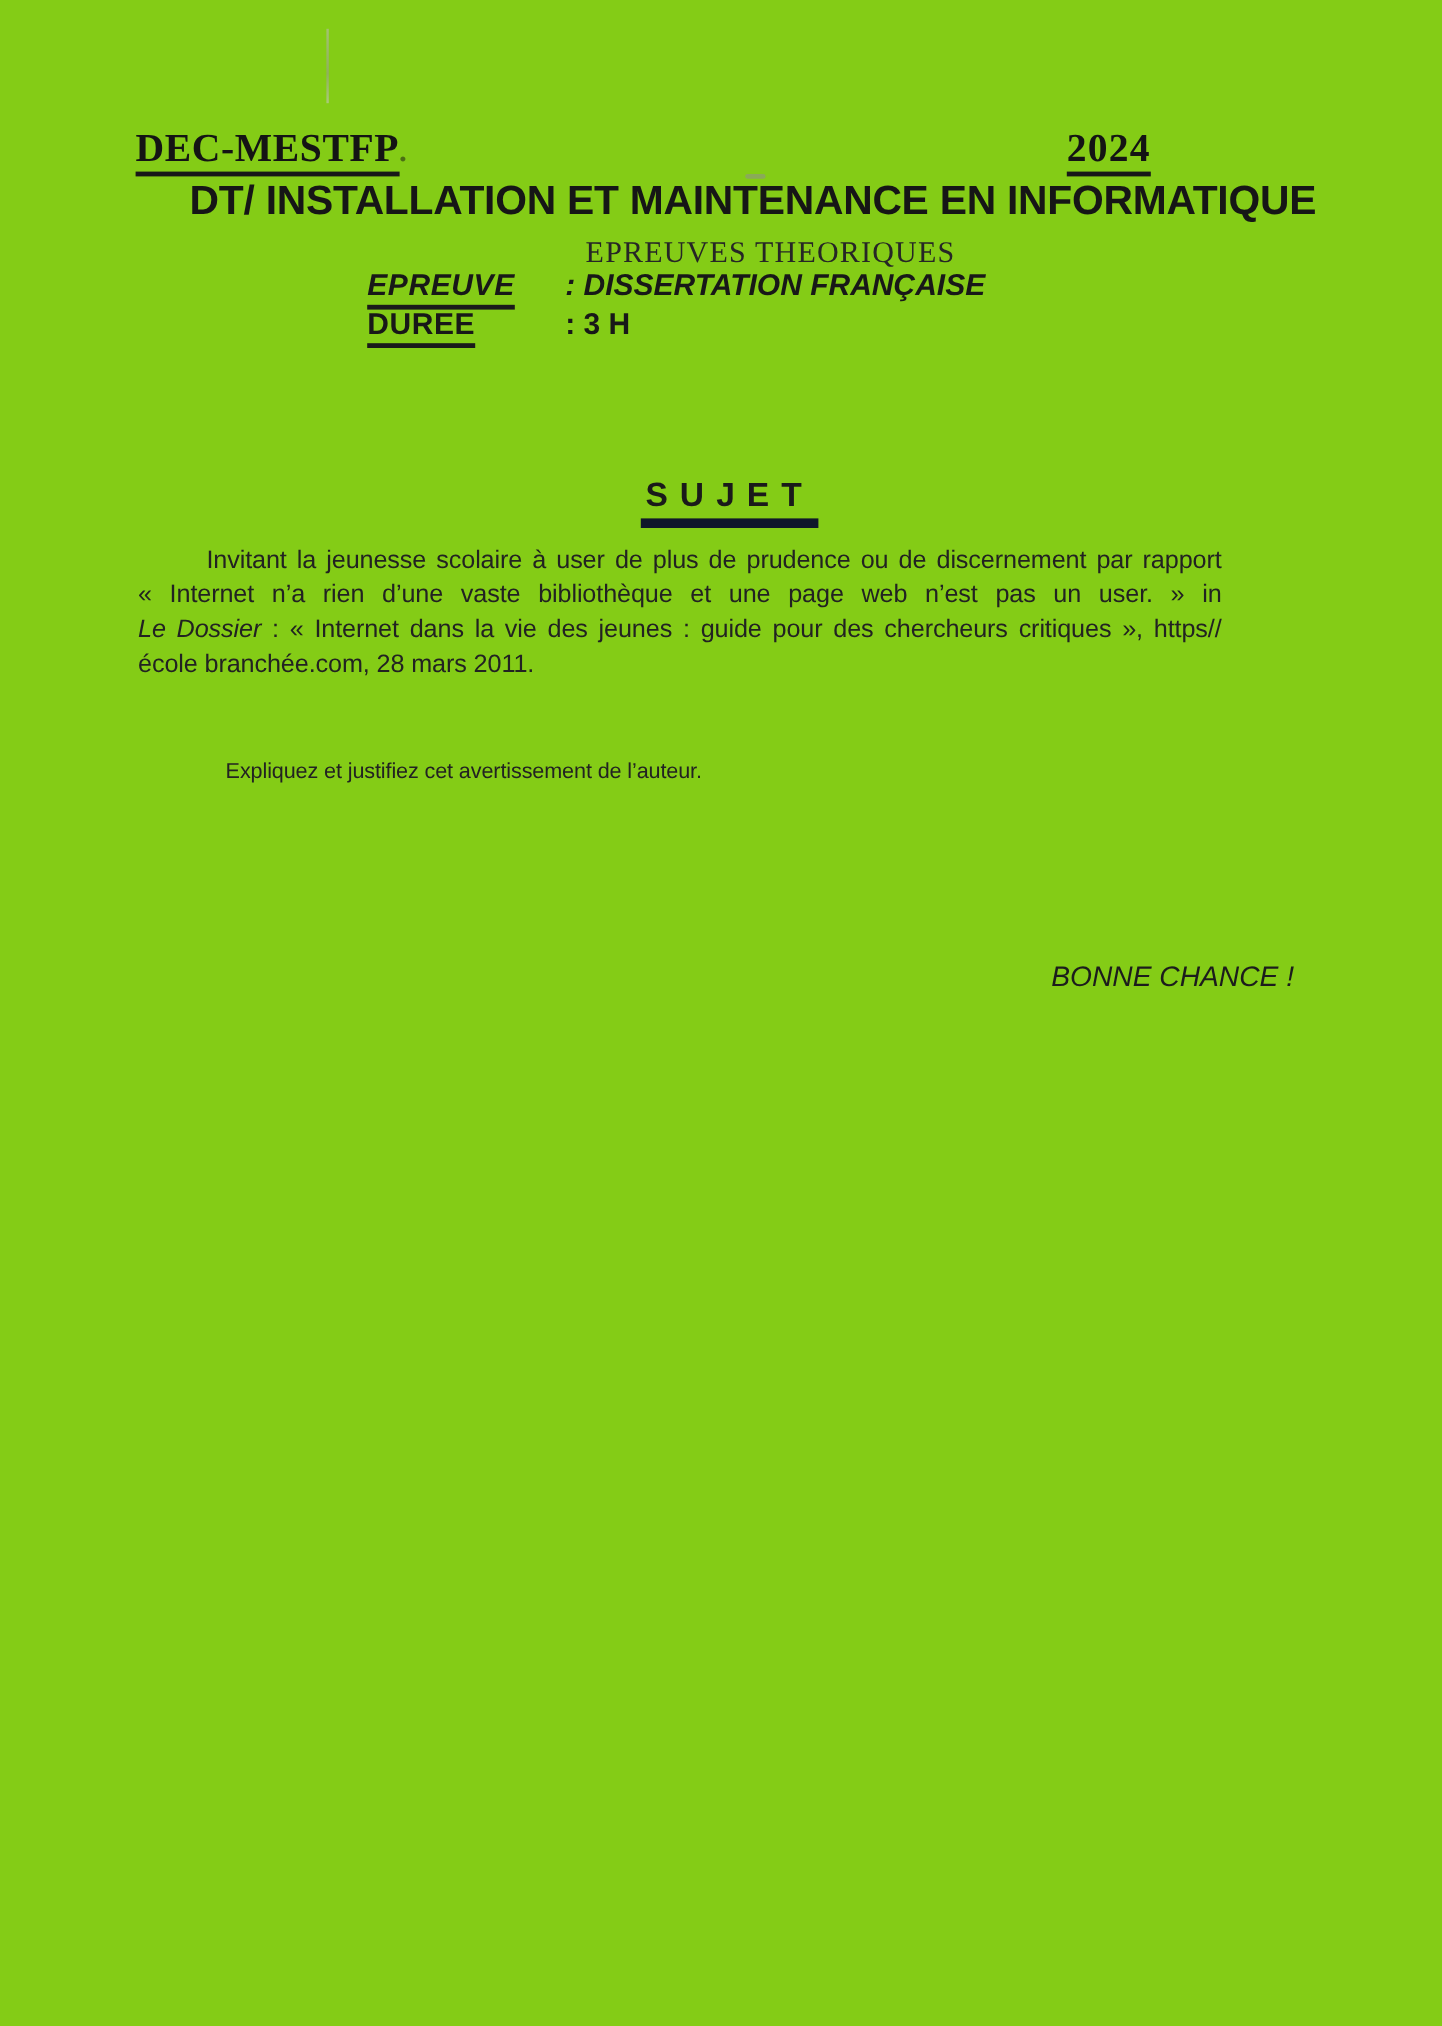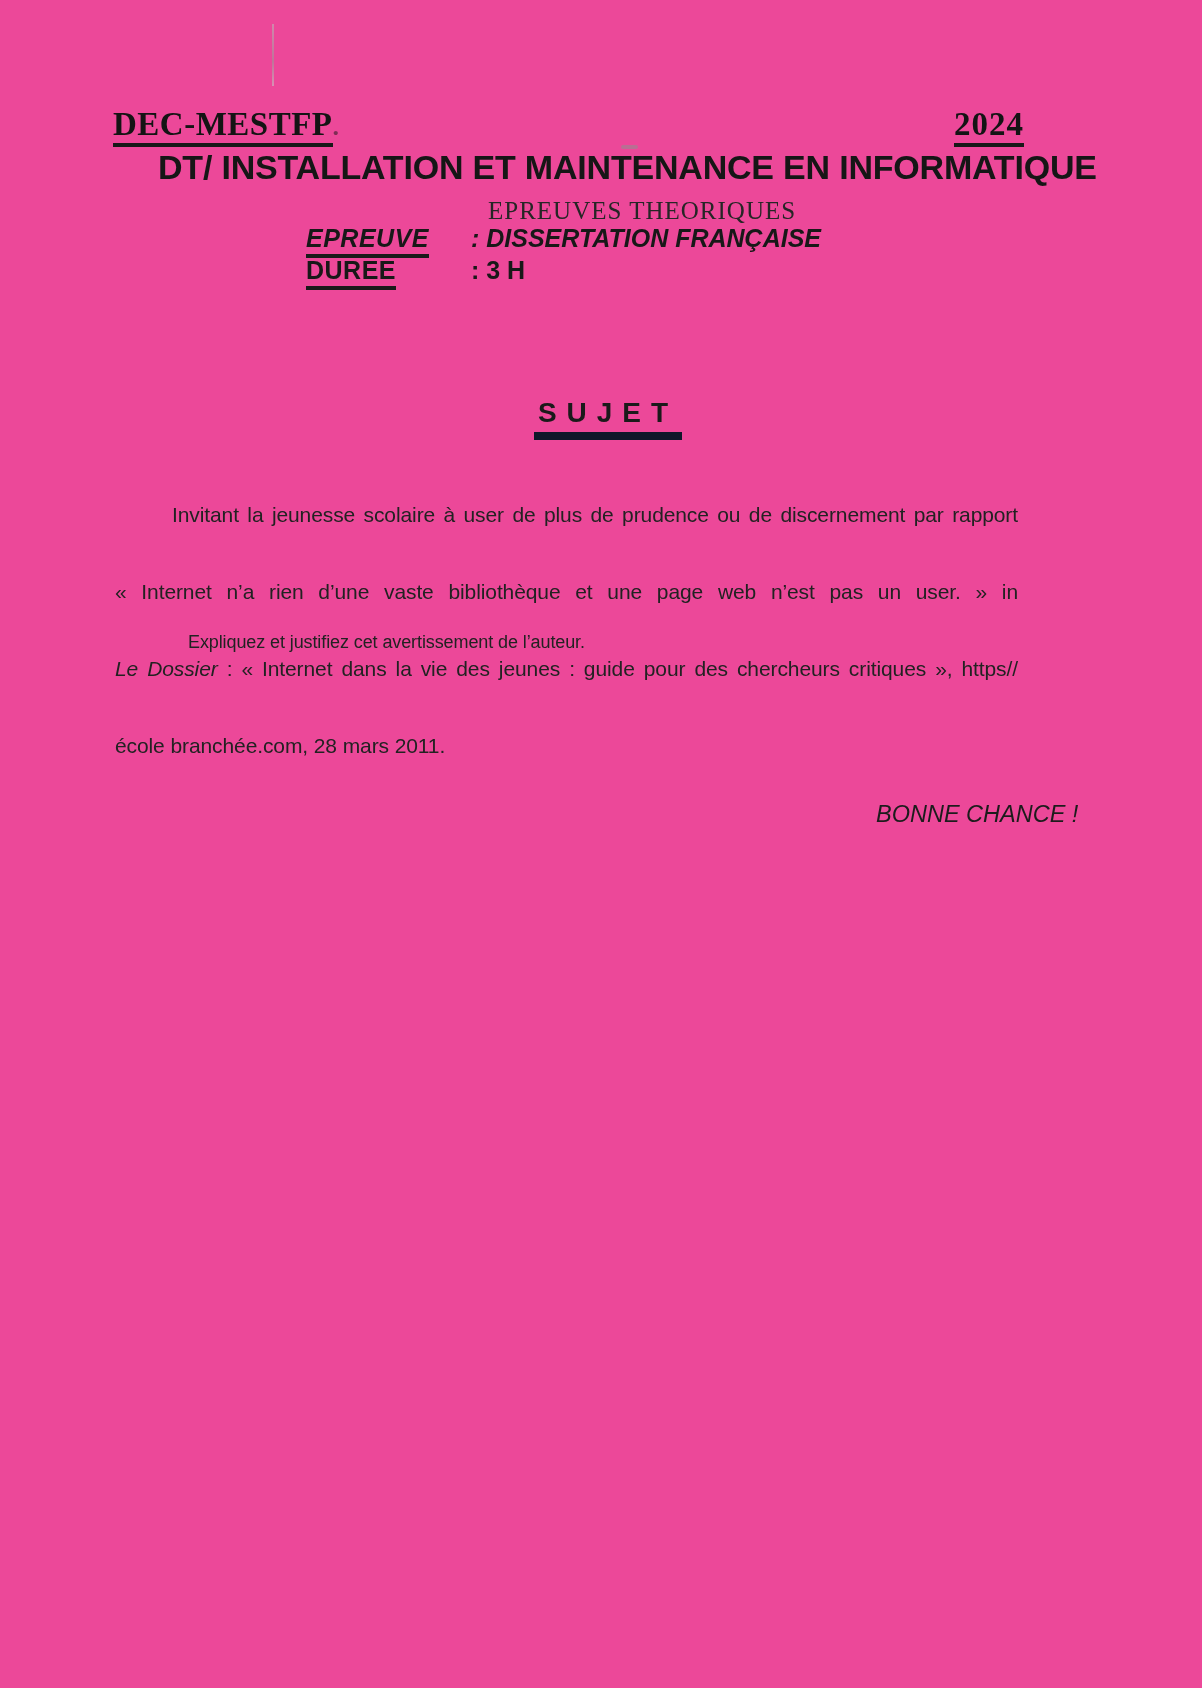--- a/index.html
+++ b/index.html
@@ -1,20 +1,20 @@
 <!DOCTYPE html>
 <html><head>
 <meta charset="utf-8">
 <style>
   html, body { margin: 0; padding: 0; background: #ffffff; }
   .page {
     position: relative;
     width: 1202px;
     height: 1688px;
-    background: #ec4899;
+    background: #84cc16;
     font-family: "Liberation Sans", "DejaVu Sans", sans-serif;
     color: #1e1e1e;
     overflow: hidden;
   }
 
   
   .scan-vline {
     position: absolute; left: 272px; top: 24px;
     width: 2px; height: 62px;
     background: linear-gradient(#bbb, #999 60%, #c9c9c9);
@@ -36,21 +36,21 @@
     font-weight: bold; font-size: 33px; letter-spacing: 0.5px;
     color: #141414;
   }
   .code .u, .year .u {
     display: inline-block;
     border-bottom: 4px solid #181818;
     padding-bottom: 0px;
   }
   .code .dot { opacity: 0.5; font-size: 26px; }
   .year {
-    position: absolute; left: 954px; top: 106px;
+    position: absolute; left: 889px; top: 106px;
     font-family: "Liberation Serif", "DejaVu Serif", serif;
     font-weight: bold; font-size: 33px; letter-spacing: 1px;
     color: #141414;
   }
   .dept {
     position: absolute; left: 158px; top: 148px;
     font-weight: bold; font-size: 34px; letter-spacing: -0.2px;
     color: #161616;
     white-space: nowrap;
   }
@@ -81,21 +81,21 @@
     border-bottom: 8px solid #0f172a;
     padding: 0 4px 3px 4px;
   }
 
   
   .para {
     position: absolute; left: 115px; top: 452px; width: 903px;
     font-size: 21px; line-height: 29px; letter-spacing: -0.1px;
     color: #222;
   }
-  .pline { text-align: justify; text-align-last: justify; margin-top: 48px; }
+  .pline { text-align: justify; text-align-last: justify; }
   .pline.first { padding-left: 57px; }
   .pline.last { text-align: right; text-align-last: left; }
   .pline i { font-style: italic; }
 
   .instruction {
     position: absolute; left: 188px; top: 632px;
     font-size: 18px; color: #222; letter-spacing: -0.1px;
     white-space: nowrap;
   }
 

